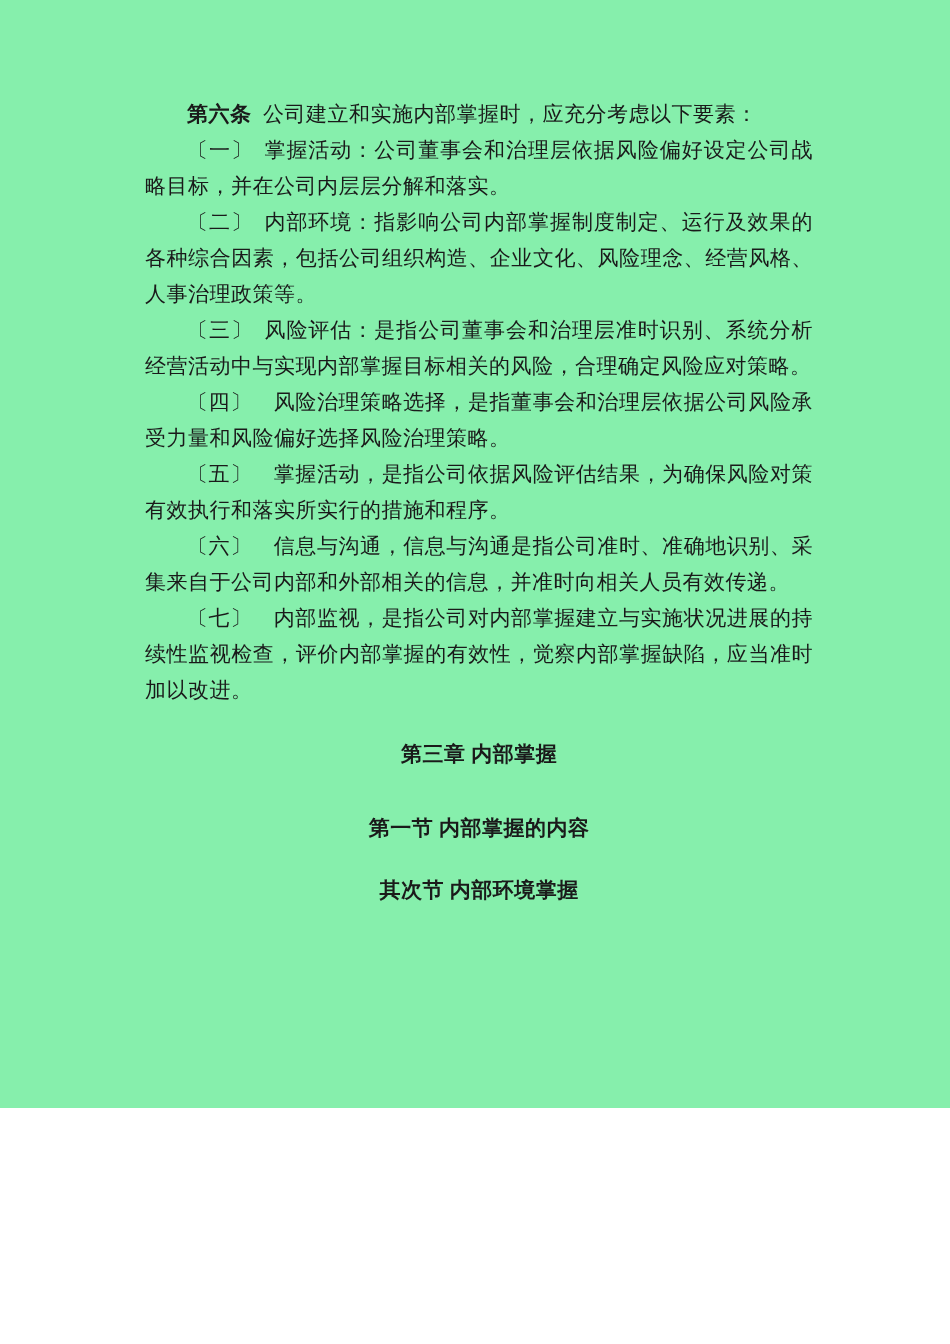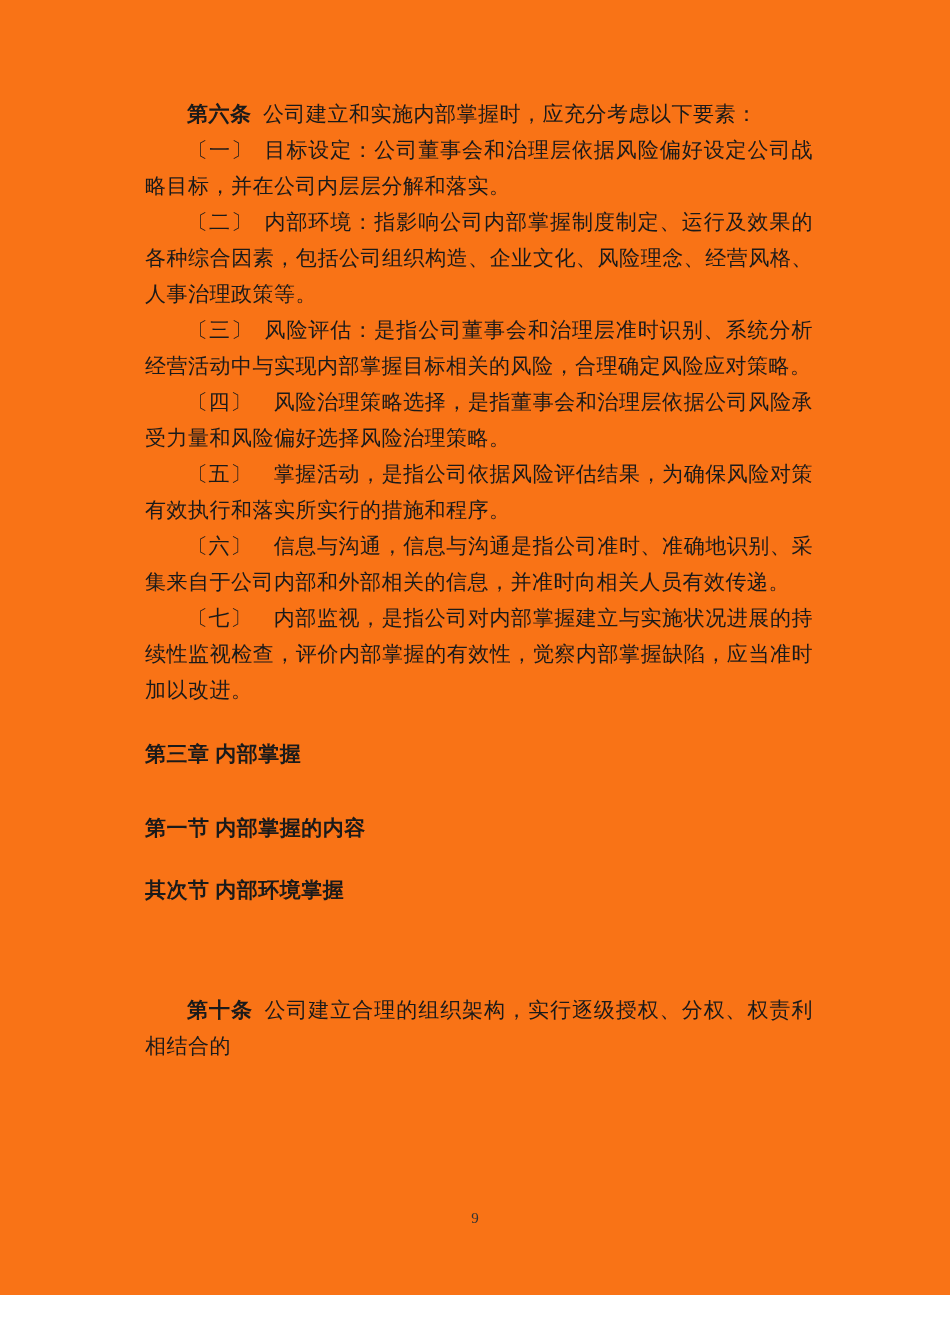--- a/index.html
+++ b/index.html
@@ -3,23 +3,23 @@
 <meta charset="utf-8">
 <style>
   html, body {
     margin: 0;
     padding: 0;
     background: #ffffff;
   }
   .page {
     position: relative;
     width: 950px;
-    height: 1295px;
+    height: 1108px;
     margin: 0 auto;
-    background: #f97316;
+    background: #86efac;
     color: #1a1a1a;
     font-family: "Liberation Serif", "DejaVu Serif", serif;
     font-size: 21px;
     line-height: 36px;
     overflow: hidden;
     text-decoration: underline;
   }
   .content {
     position: absolute;
     top: 96px;
@@ -36,48 +36,48 @@
     margin-right: 0.55em;
   }
   .label.bold {
     font-weight: bold;
   }
   .label.gap-wide {
     margin-right: 1.05em;
   }
   .heading {
     margin: 0;
-    text-align: left;
+    text-align: center;
     font-weight: bold;
     text-indent: 0;
     letter-spacing: 0.5px;
   }
   .chapter-heading   { margin-top: 28px; }
   .section-heading-1 { margin-top: 38px; }
-  .section-heading-2 { margin-top: 26px; margin-bottom: 84px; }
+  .section-heading-2 { margin-top: 26px; margin-bottom: 52px; }
   .page-number {
     position: absolute;
     top: 1208px;
     left: 0;
     width: 100%;
     text-align: center;
     font-size: 15px;
     line-height: 20px;
     color: #333333;
   }
 </style>
 </head>
 <body>
 
 <div class="page">
   <div class="content">
 
     <p class="para"><span class="label bold">第六条</span><span>公司建立和实施内部掌握时，应充分考虑以下要素：</span></p>
 
-    <p class="para"><span class="label">〔一〕</span><span>目标设定：公司董事会和治理层依据风险偏好设定公司战略目标，并在公司内层层分解和落实。</span></p>
+    <p class="para"><span class="label">〔一〕</span><span>掌握活动：公司董事会和治理层依据风险偏好设定公司战略目标，并在公司内层层分解和落实。</span></p>
 
     <p class="para"><span class="label">〔二〕</span><span>内部环境：指影响公司内部掌握制度制定、运行及效果的各种综合因素，包括公司组织构造、企业文化、风险理念、经营风格、人事治理政策等。</span></p>
 
     <p class="para"><span class="label">〔三〕</span><span>风险评估：是指公司董事会和治理层准时识别、系统分析经营活动中与实现内部掌握目标相关的风险，合理确定风险应对策略。</span></p>
 
     <p class="para"><span class="label gap-wide">〔四〕</span><span>风险治理策略选择，是指董事会和治理层依据公司风险承受力量和风险偏好选择风险治理策略。</span></p>
 
     <p class="para"><span class="label gap-wide">〔五〕</span><span>掌握活动，是指公司依据风险评估结果，为确保风险对策有效执行和落实所实行的措施和程序。</span></p>
 
     <p class="para"><span class="label gap-wide">〔六〕</span><span>信息与沟通，信息与沟通是指公司准时、准确地识别、采集来自于公司内部和外部相关的信息，并准时向相关人员有效传递。</span></p>
@@ -86,18 +86,17 @@
 
     <p class="heading chapter-heading">第三章 内部掌握</p>
 
     <p class="heading section-heading-1">第一节 内部掌握的内容</p>
 
 
 
     <p class="heading section-heading-2">其次节 内部环境掌握</p>
 
 
-    <p class="para"><span class="label bold">第十条</span><span>公司建立合理的组织架构，实行逐级授权、分权、权责利相结合的</span></p>
 
   </div>
 
   <div class="page-number">9</div>
 </div>
 
 </body></html>

